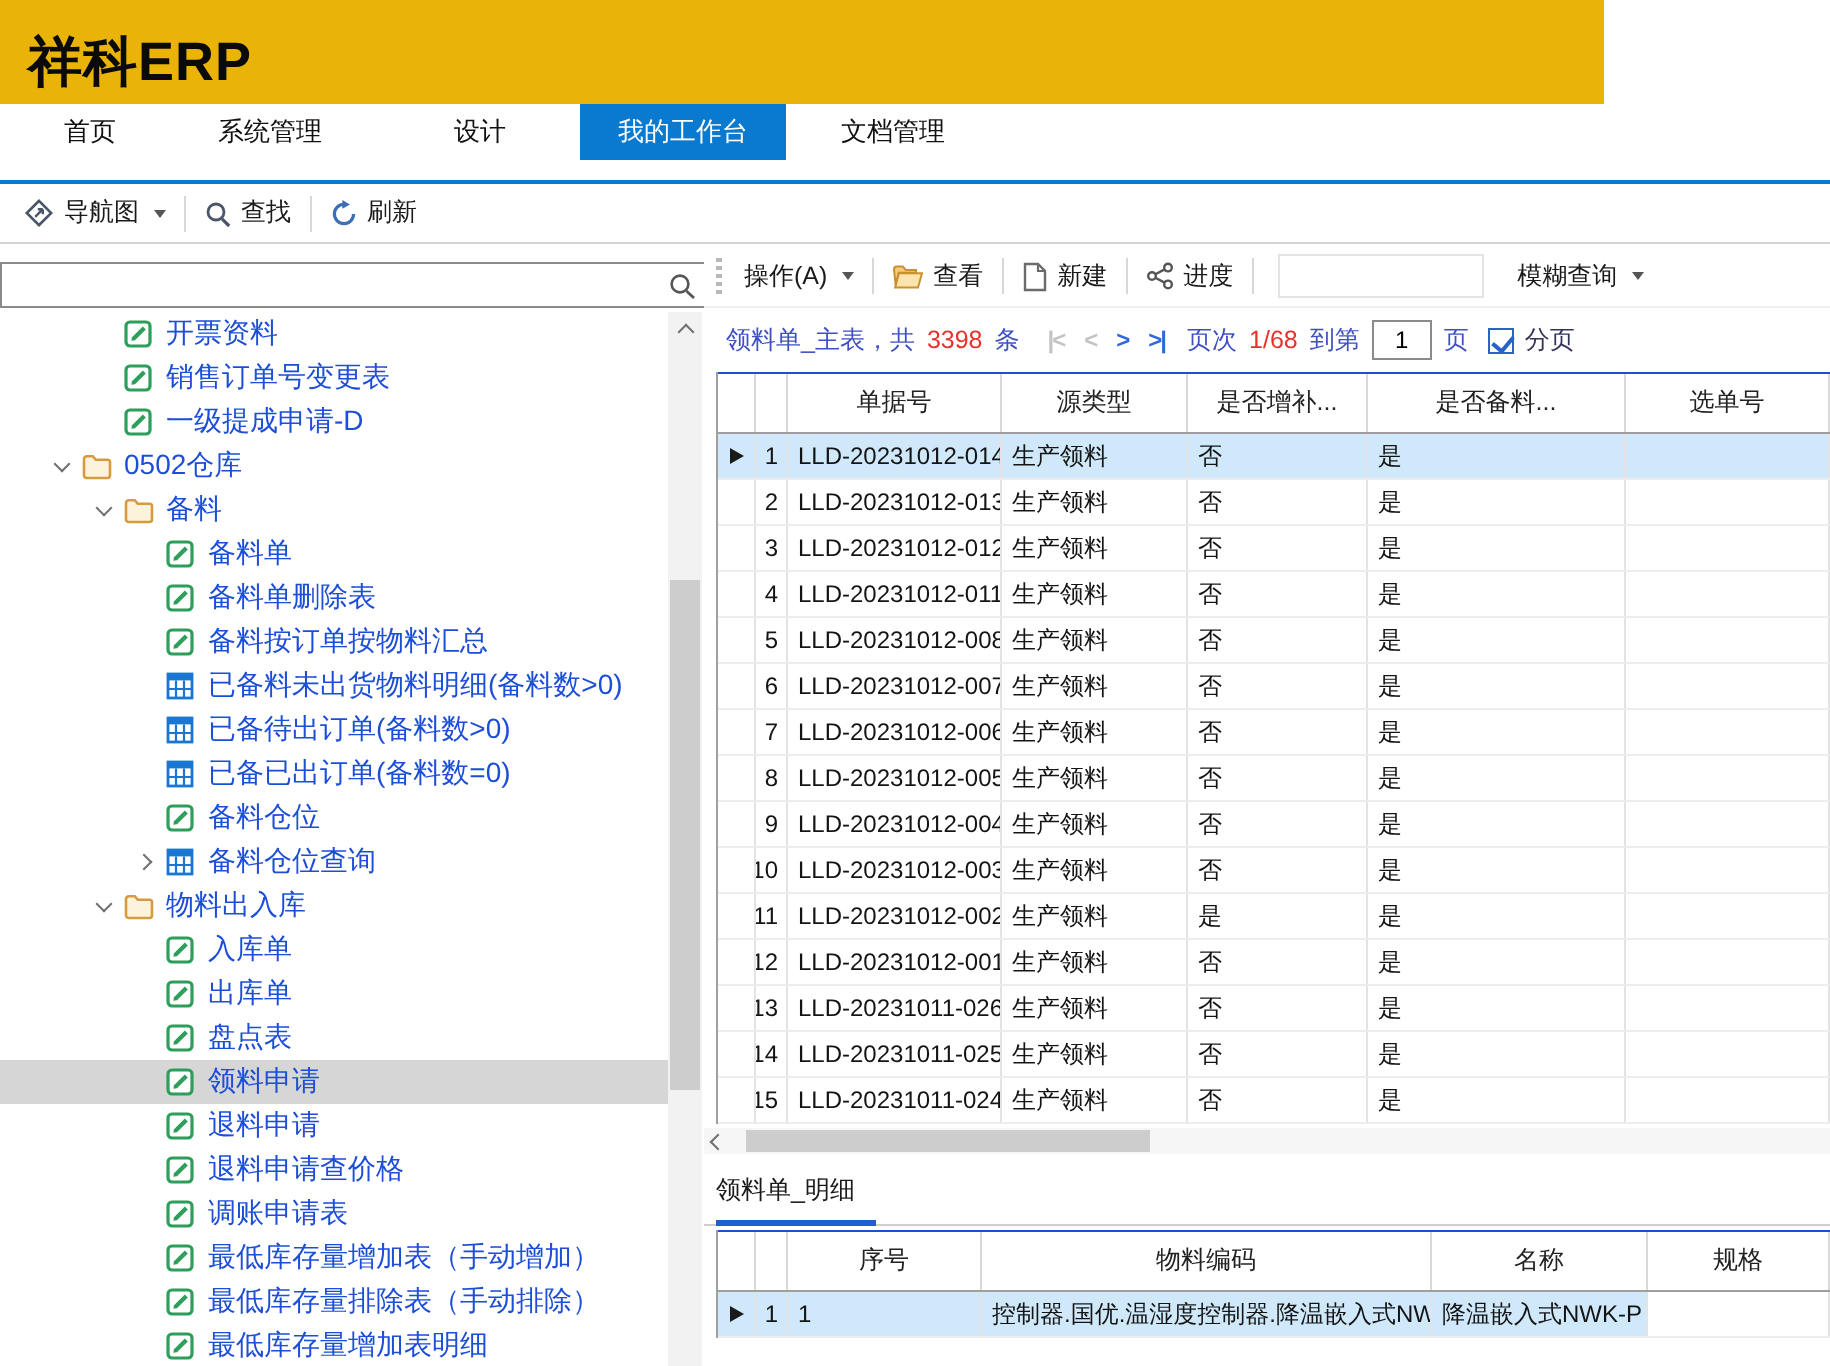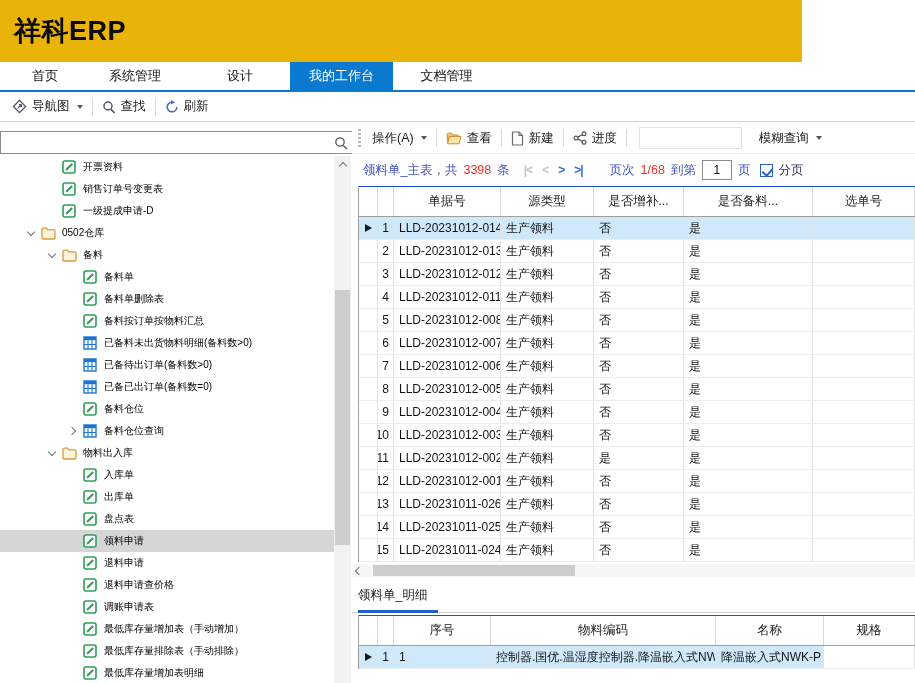--- a/index.html
+++ b/index.html
@@ -5,39 +5,39 @@
   html,body{margin:0;padding:0;background:#fff;}
   *{box-sizing:border-box;}
   body{font-family:"Liberation Sans","DejaVu Sans",sans-serif;}
   .screen{position:relative;width:915px;height:683px;background:#fff;overflow:hidden;}
 
   
   .banner{position:absolute;left:0;top:0;width:802px;height:62px;background:#eab308;}
   .banner-title{position:absolute;left:14px;top:0;line-height:62px;font-size:27px;font-weight:600;color:#0a0a0a;letter-spacing:0.5px;}
 
   
-  .tabbar{position:absolute;left:0;top:62px;width:915px;height:28px;background:#fff;display:flex;padding-left:10px;}
+  .tabbar{position:absolute;left:0;top:52px;width:915px;height:28px;background:#fff;display:flex;padding-left:10px;}
   .tab{height:28px;line-height:28px;text-align:center;font-size:13px;color:#111;cursor:default;}
   .tab.active{background:#0a7ad1;color:#fff;}
   .accentline{position:absolute;left:0;top:90px;width:915px;height:2px;background:#0a7ad1;}
 
   
   .toolbar{position:absolute;left:0;top:92px;width:915px;height:30px;background:#fff;border-bottom:1px solid #d4d4d4;display:flex;align-items:center;padding-left:5px;}
   .tbtn{display:flex;align-items:center;gap:5px;font-size:12.5px;color:#1a1a1a;padding:0 7px;height:24px;cursor:default;white-space:nowrap;}
   .tsep{width:1px;height:18px;background:#d8d8d8;margin:0 2px;}
   .caret{width:0;height:0;border-left:3.5px solid transparent;border-right:3.5px solid transparent;border-top:4px solid #555;margin-left:2px;}
   .ticon{display:inline-flex;align-items:center;}
 
   
   .leftpanel{position:absolute;left:0;top:123px;width:352px;height:560px;background:#fff;}
   .searchbox{position:absolute;left:0;top:8px;width:353px;height:23px;border:1px solid #8a8a8a;background:#fff;display:flex;align-items:center;}
   .searchbox input{flex:1;border:none;outline:none;height:19px;font-size:12px;padding:0 4px;font-family:inherit;}
   .searchicon{width:22px;display:flex;justify-content:center;}
   .tree{position:absolute;left:0;top:33px;width:334px;height:527px;overflow:hidden;}
-  .trow{height:22px;display:flex;align-items:center;font-size:10px;color:#000000;white-space:nowrap;cursor:default;}
+  .trow{height:22px;display:flex;align-items:center;font-size:14px;color:#1d4ed8;white-space:nowrap;cursor:default;}
   .trow.selected{background:#d6d6d6;}
   .tarrow{width:20px;display:flex;justify-content:center;align-items:center;flex:0 0 20px;}
   .chev{width:6px;height:6px;border-right:1.5px solid #707070;border-bottom:1.5px solid #707070;}
   .chev.down{transform:rotate(45deg);margin-top:-3px;}
   .chev.right{transform:rotate(-45deg);margin-left:-2px;}
   .chev.up{transform:rotate(-135deg);margin-top:3px;}
   .chev.left{transform:rotate(135deg);}
   .ticn{width:20px;flex:0 0 20px;display:flex;align-items:center;}
   .tlabel{padding-left:1px;}
 
@@ -48,21 +48,21 @@
   
   .rightpanel{position:absolute;left:352px;top:123px;width:563px;height:560px;background:#fff;}
   .rtoolbar{position:absolute;left:0;top:0;width:563px;height:31px;display:flex;align-items:center;padding-left:4px;border-bottom:1px solid #efefef;}
   .grip{width:3px;height:18px;margin:0 4px 0 2px;background-image:repeating-linear-gradient(to bottom,#b9b9b9 0 2px,transparent 2px 4px);}
   .filterbox{width:103px;height:22px;border:1px solid #e3e3e3;margin-left:10px;font-size:12px;padding:0 4px;outline:none;font-family:inherit;}
   .fuzzy{margin-left:10px;}
 
   .pagebar{position:absolute;left:0;top:31px;width:563px;height:32px;display:flex;align-items:center;padding-left:11px;font-size:12.5px;white-space:nowrap;}
   .pagebar .blue{color:#3f51c1;}
   .pagebar .red{color:#e8312a;margin:0 6px;}
-  .pagebar .sp{margin-left:22px;}
+  .pagebar .sp{margin-left:6px;}
   .navarrow{font-size:12px;font-weight:bold;margin:0 5px;letter-spacing:-1px;cursor:default;}
   .navarrow.dis{color:#c3c3c3;}
   .navarrow.en{color:#2f6bd8;}
   .navarrow.first{margin-left:14px;}
   .gotobox{width:30px;height:20px;border:1px solid #8a8a8a;text-align:center;font-size:12px;margin:0 6px;outline:none;font-family:inherit;}
   .cb{width:13px;height:13px;border:1px solid #2864c8;background:#fff;position:relative;margin:0 5px 0 10px;flex:0 0 13px;}
   .cb::after{content:"";position:absolute;left:2.5px;top:1px;width:5px;height:8px;border-right:2px solid #2864c8;border-bottom:2px solid #2864c8;transform:rotate(40deg);}
   .pglabel{color:#33335a;}
 
   

